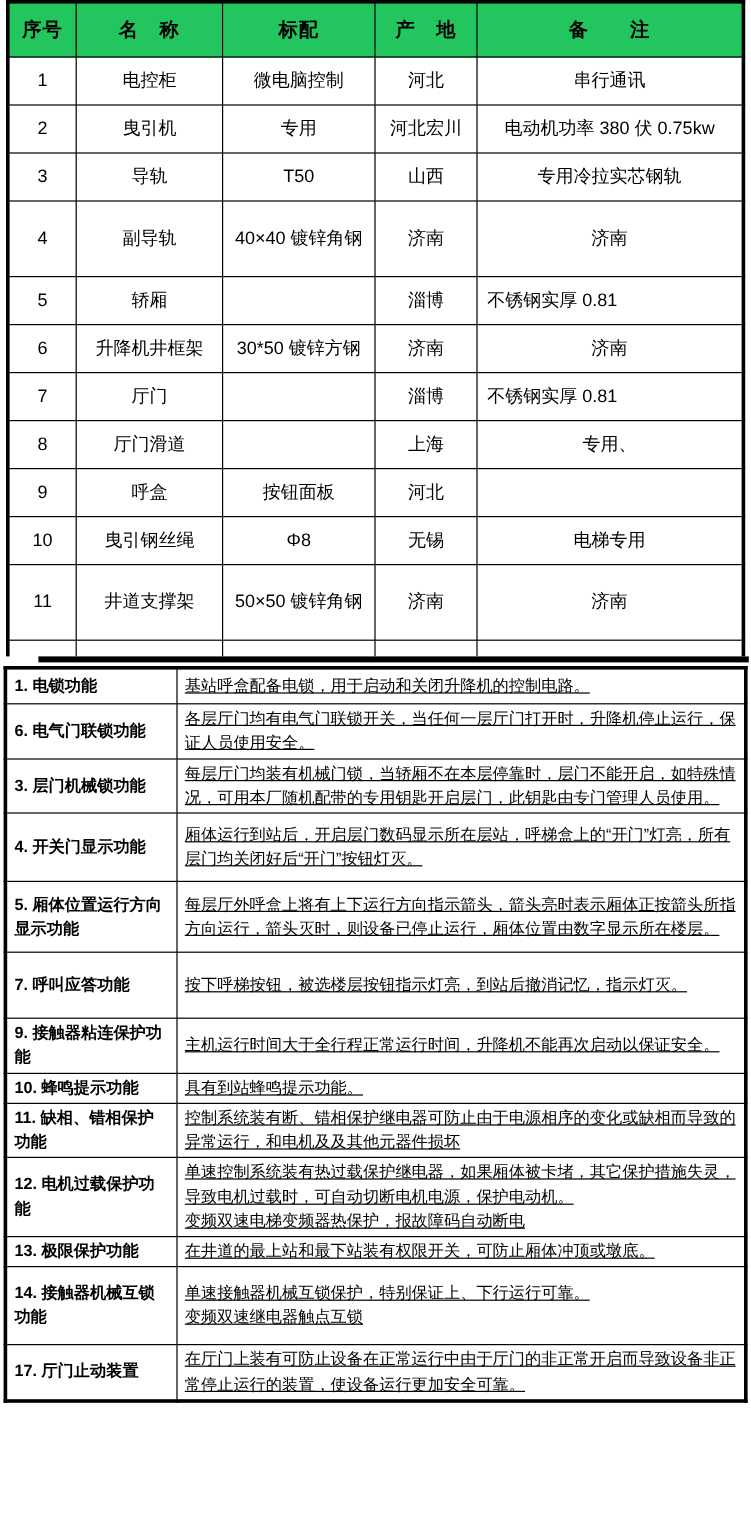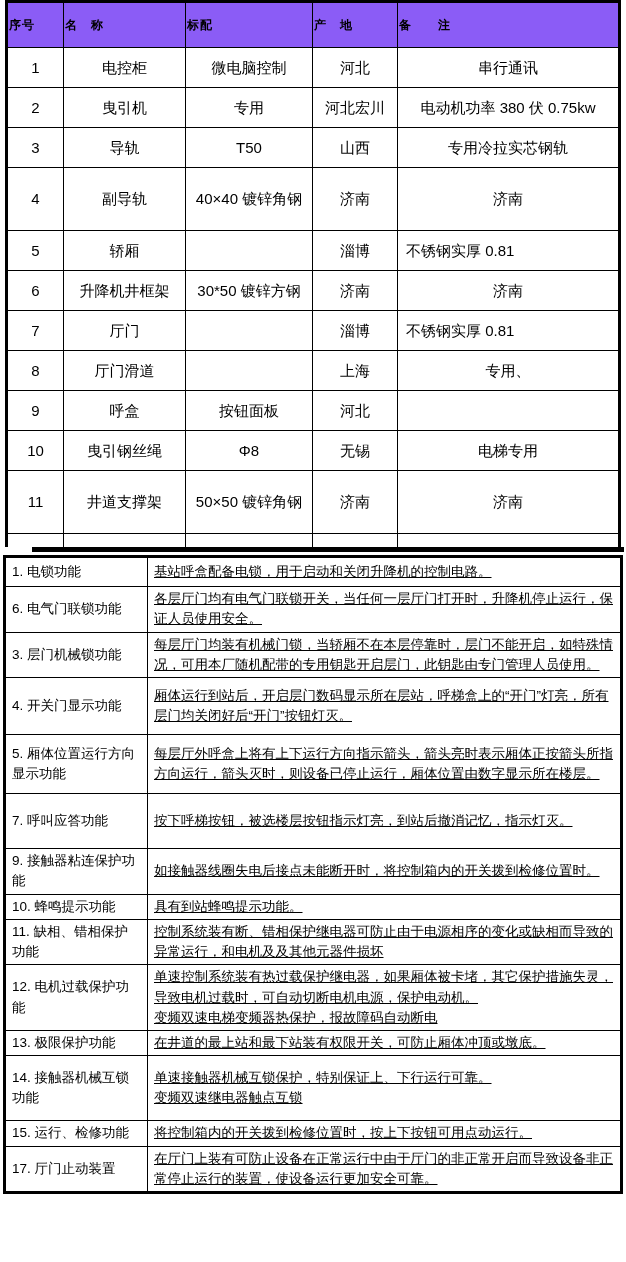--- a/index.html
+++ b/index.html
@@ -7,22 +7,22 @@
     width:626px;height:1262px;background:#ffffff;overflow:hidden;
     font-family:"Liberation Sans","DejaVu Sans",sans-serif;color:#000;
   }
   
   .parts-wrap{padding:0 5px 0 5px;}
   table.parts{
     border-collapse:collapse;table-layout:fixed;width:616px;
     border:3px solid #000;border-bottom:none;
   }
   table.parts th{
-    border:1px solid #000;background:#8b5cf6;
-    font-size:12px;font-weight:bold;height:42px;text-align:left;
+    border:1px solid #000;background:#22c55e;
+    font-size:16px;font-weight:bold;height:42px;text-align:center;
     letter-spacing:1px;
   }
   table.parts td{
     border:1px solid #000;text-align:center;vertical-align:middle;
     font-size:15px;height:37px;padding:1px 4px;line-height:1.45;
     word-break:break-all;
   }
   table.parts tbody tr:nth-child(4) td,
   table.parts tbody tr:nth-child(11) td{height:60px;}
   
@@ -33,21 +33,21 @@
   .split-rule{height:5px;background:#000;margin:0 2px 3px 32px;}
   
   table.funcs{
     border-collapse:collapse;table-layout:fixed;width:620px;margin:0 3px;
     border:3px solid #000;
   }
   table.funcs td{
     border:1px solid #000;vertical-align:middle;
     font-size:13.5px;line-height:1.5;padding:2px 6px;word-break:break-all;
   }
-  table.funcs td.label{font-weight:normal;}
+  table.funcs td.label{font-weight:bold;}
   table.funcs td.desc{white-space:pre-wrap;text-decoration:underline;}
   table.funcs tr:nth-child(1) td{height:24px;}
   table.funcs tr:nth-child(4) td{height:52px;}
   table.funcs tr:nth-child(5) td{height:54px;margin-left:32px;}
   table.funcs tr:nth-child(6) td{height:50px;}
   table.funcs tr:nth-child(7) td{height:24px;}
   table.funcs tr:nth-child(9) td{height:34px;}
   table.funcs tr:nth-child(10) td{height:32px;}
   table.funcs tr:nth-child(12) td{height:60px;}
   table.funcs tr:nth-child(13) td{height:20px;}
@@ -190,21 +190,21 @@
       <tr>
         <td class="label">5.  厢体位置运行方向显示功能</td>
         <td class="desc">每层厅外呼盒上将有上下运行方向指示箭头，箭头亮时表示厢体正按箭头所指方向运行，箭头灭时，则设备已停止运行，厢体位置由数字显示所在楼层。</td>
       </tr>
       <tr>
         <td class="label">7.  呼叫应答功能</td>
         <td class="desc">按下呼梯按钮，被选楼层按钮指示灯亮，到站后撤消记忆，指示灯灭。</td>
       </tr>
       <tr>
         <td class="label">9.  接触器粘连保护功能</td>
-        <td class="desc">如接触器线圈失电后接点未能断开时，将控制箱内的开关拨到检修位置时。</td>
+        <td class="desc">主机运行时间大于全行程正常运行时间，升降机不能再次启动以保证安全。</td>
       </tr>
       <tr>
         <td class="label">10.  蜂鸣提示功能</td>
         <td class="desc">具有到站蜂鸣提示功能。</td>
       </tr>
       <tr>
         <td class="label">11.  缺相、错相保护功能</td>
         <td class="desc">控制系统装有断、错相保护继电器可防止由于电源相序的变化或缺相而导致的异常运行，和电机及及其他元器件损坏</td>
       </tr>
       <tr>
@@ -215,21 +215,17 @@
       <tr>
         <td class="label">13.  极限保护功能</td>
         <td class="desc">在井道的最上站和最下站装有权限开关，可防止厢体冲顶或墩底。</td>
       </tr>
       <tr>
         <td class="label">14.  接触器机械互锁功能</td>
         <td class="desc">单速接触器机械互锁保护，特别保证上、下行运行可靠。
 变频双速继电器触点互锁</td>
       </tr>
       <tr>
-        <td class="label">15.  运行、检修功能</td>
-        <td class="desc">将控制箱内的开关拨到检修位置时，按上下按钮可用点动运行。</td>
-      </tr>
-      <tr>
         <td class="label">17.  厅门止动装置</td>
         <td class="desc">在厅门上装有可防止设备在正常运行中由于厅门的非正常开启而导致设备非正常停止运行的装置，使设备运行更加安全可靠。</td>
       </tr>
     </tbody>
 </table>
 
 </body></html>

